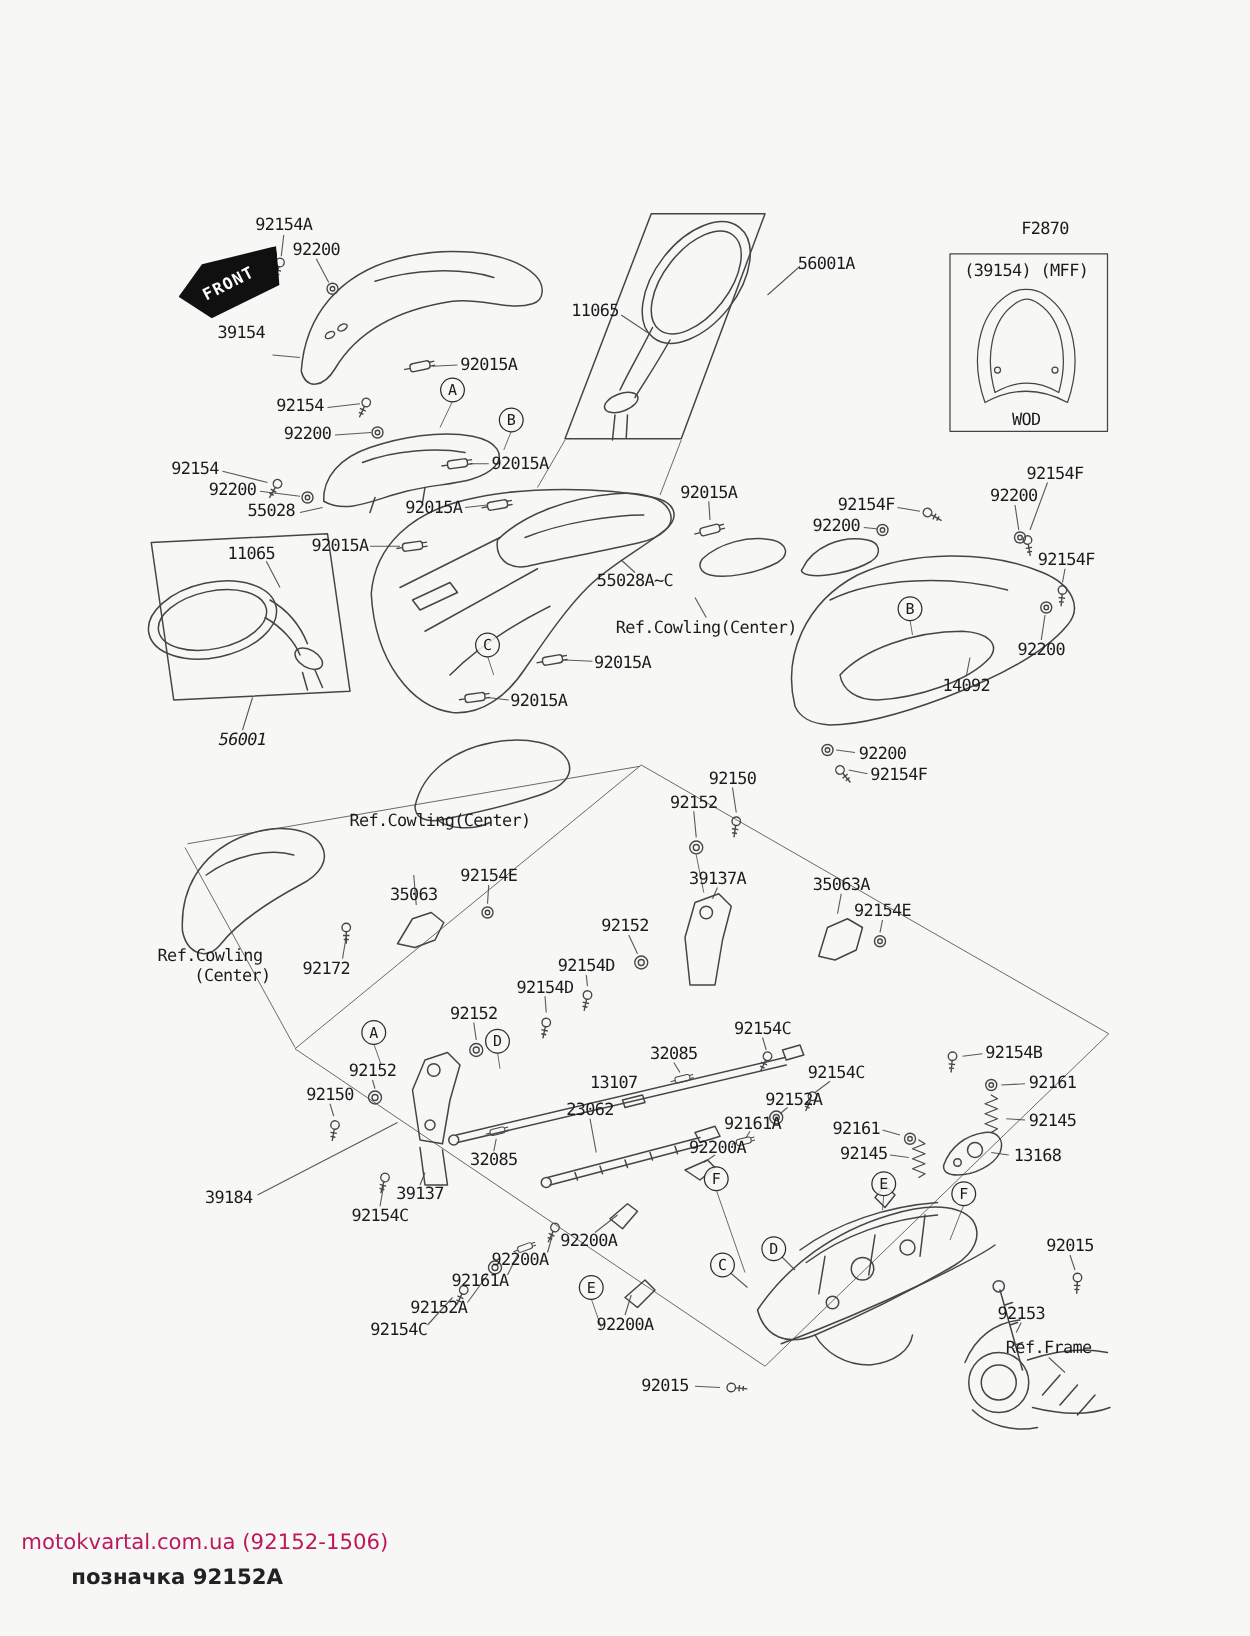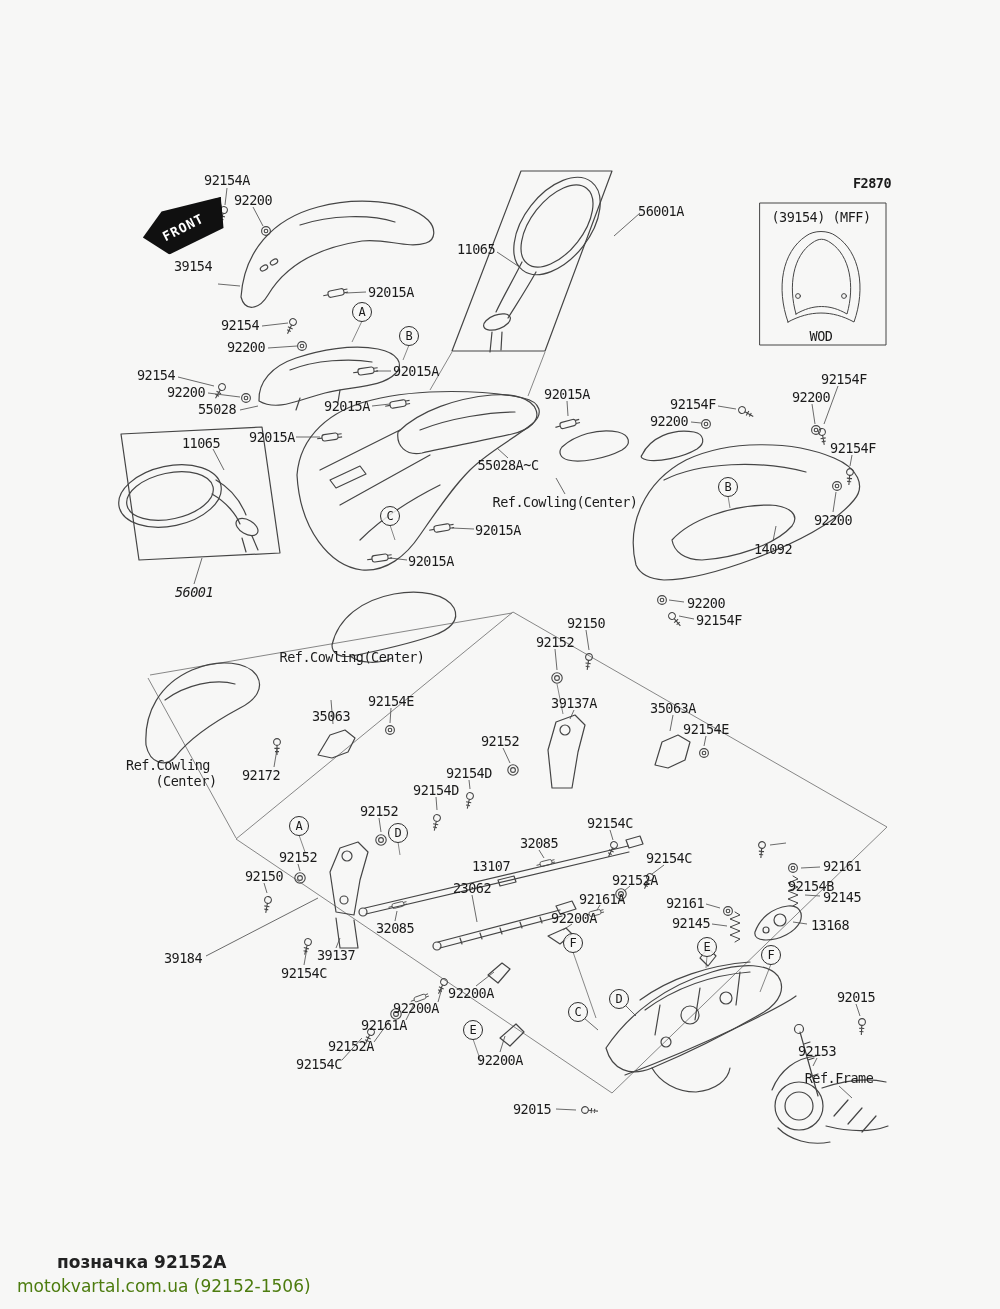--- a/index.html
+++ b/index.html
@@ -11,21 +11,21 @@
   .callout{position:absolute;transform:translate(-50%,-50%);width:18px;height:18px;
       border:1.4px solid #2d2d2d;border-radius:50%;background:rgba(247,247,246,.85);
       display:flex;align-items:center;justify-content:center;
       font:12px "DejaVu Sans Mono",monospace;color:#1b1b1b;}
   .front-banner{position:absolute;left:142px;top:201px;width:82px;height:52px;background:#101010;
       clip-path:polygon(0 62%,26% 16%,100% 0,99% 60%,30% 100%);
       display:flex;align-items:center;justify-content:center;transform:rotate(-6deg);}
   .front-text{color:#fff;font:bold 13px "DejaVu Sans Mono",monospace;
       transform:rotate(-21deg);letter-spacing:1px;}
   .wm1{position:absolute;left:57px;top:1252px;font:bold 17px "DejaVu Sans",sans-serif;color:#222;}
-  .wm2{position:absolute;left:17px;top:1276px;font:17px "DejaVu Sans",sans-serif;color:#4d7c0f;}
+  .wm2{position:absolute;left:17px;top:1224px;font:17px "DejaVu Sans",sans-serif;color:#be185d;}
 </style>
 </head>
 <body>
 
 <div class="stage">
 
   <svg class="art" width="1000" height="1309" viewBox="0 0 1000 1309">
     <defs>
       <g id="scr">
           <circle cx="0" cy="0" r="3.4"></circle>
@@ -266,21 +266,21 @@
     <span class="front-text">FRONT</span>
   </div>
 
   <div id="label-layer">
       <span class="part-label" style="left: 227px; top: 180px;">92154A</span>
       <span class="part-label" style="left: 253px; top: 200px;">92200</span>
       <span class="part-label" style="left: 193px; top: 266px;">39154</span>
       <span class="part-label" style="left: 391px; top: 292px;">92015A</span>
       <span class="part-label" style="left: 476px; top: 249px;">11065</span>
       <span class="part-label" style="left: 661px; top: 211px;">56001A</span>
-      <span class="part-label" style="left: 872px; top: 183px; font-weight: bold;">F2870</span>
+      <span class="part-label" style="left: 836px; top: 183px;">F2870</span>
       <span class="part-label" style="left: 821px; top: 217px;">(39154) (MFF)</span>
       <span class="part-label" style="left: 821px; top: 336px;">WOD</span>
       <span class="part-label" style="left: 240px; top: 325px;">92154</span>
       <span class="part-label" style="left: 246px; top: 347px;">92200</span>
       <span class="part-label" style="left: 416px; top: 371px;">92015A</span>
       <span class="part-label" style="left: 156px; top: 375px;">92154</span>
       <span class="part-label" style="left: 186px; top: 392px;">92200</span>
       <span class="part-label" style="left: 217px; top: 409px;">55028</span>
       <span class="part-label" style="left: 347px; top: 406px;">92015A</span>
       <span class="part-label" style="left: 272px; top: 437px;">92015A</span>
@@ -317,21 +317,21 @@
       <span class="part-label" style="left: 379px; top: 811px;">92152</span>
       <span class="part-label" style="left: 610px; top: 823px;">92154C</span>
       <span class="part-label" style="left: 539px; top: 843px;">32085</span>
       <span class="part-label" style="left: 491px; top: 866px;">13107</span>
       <span class="part-label" style="left: 669px; top: 858px;">92154C</span>
       <span class="part-label" style="left: 635px; top: 880px;">92152A</span>
       <span class="part-label" style="left: 298px; top: 857px;">92152</span>
       <span class="part-label" style="left: 264px; top: 876px;">92150</span>
       <span class="part-label" style="left: 602px; top: 899px;">92161A</span>
       <span class="part-label" style="left: 574px; top: 918px;">92200A</span>
-      <span class="part-label" style="left: 811px; top: 842px; margin-top: 44px;">92154B</span>
+      <span class="part-label" style="left: 811px; top: 842px;">92154B</span>
       <span class="part-label" style="left: 842px; top: 866px;">92161</span>
       <span class="part-label" style="left: 842px; top: 897px;">92145</span>
       <span class="part-label" style="left: 685px; top: 903px;">92161</span>
       <span class="part-label" style="left: 691px; top: 923px;">92145</span>
       <span class="part-label" style="left: 830px; top: 925px;">13168</span>
       <span class="part-label" style="left: 472px; top: 888px;">23062</span>
       <span class="part-label" style="left: 395px; top: 928px;">32085</span>
       <span class="part-label" style="left: 336px; top: 955px;">39137</span>
       <span class="part-label" style="left: 183px; top: 958px;">39184</span>
       <span class="part-label" style="left: 304px; top: 973px;">92154C</span>

